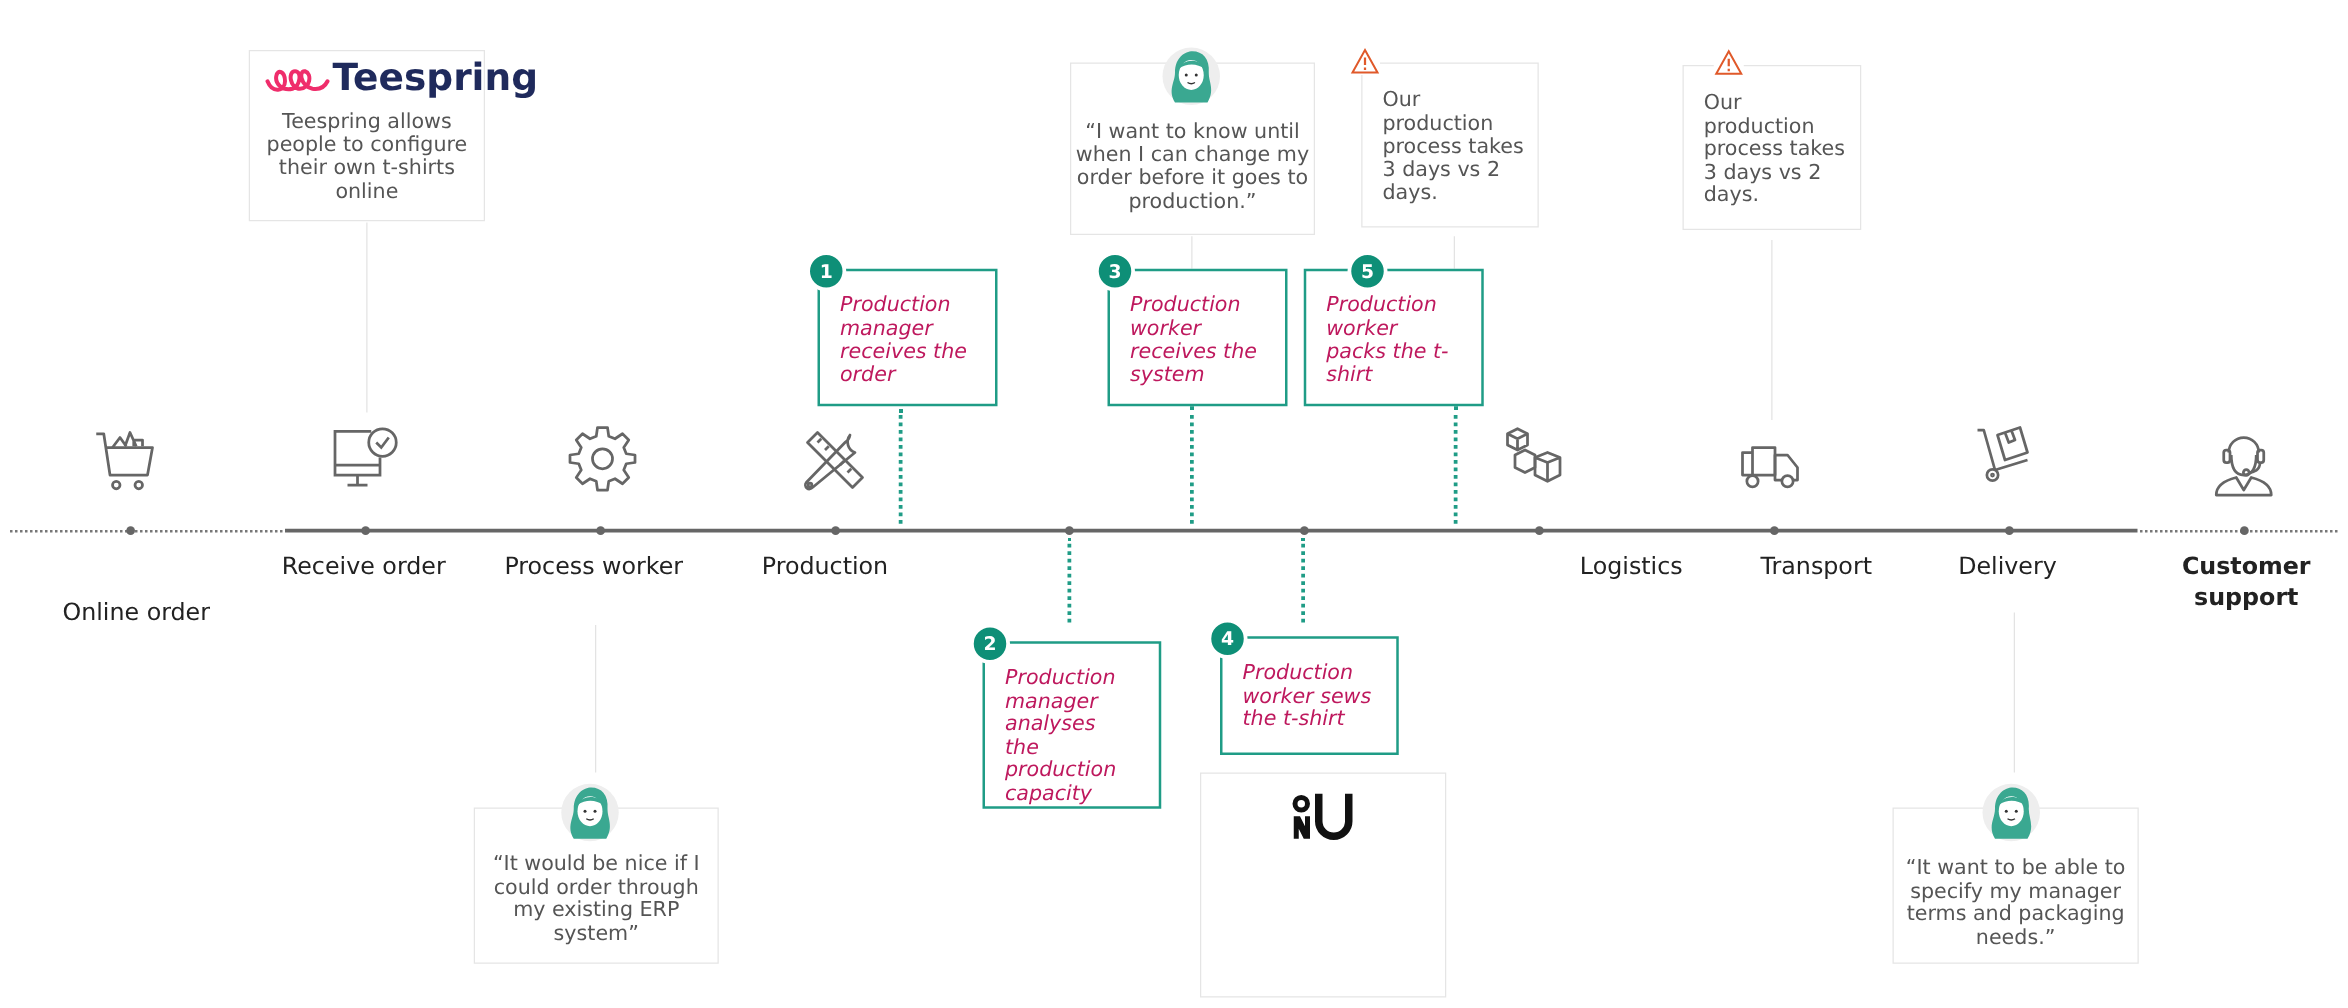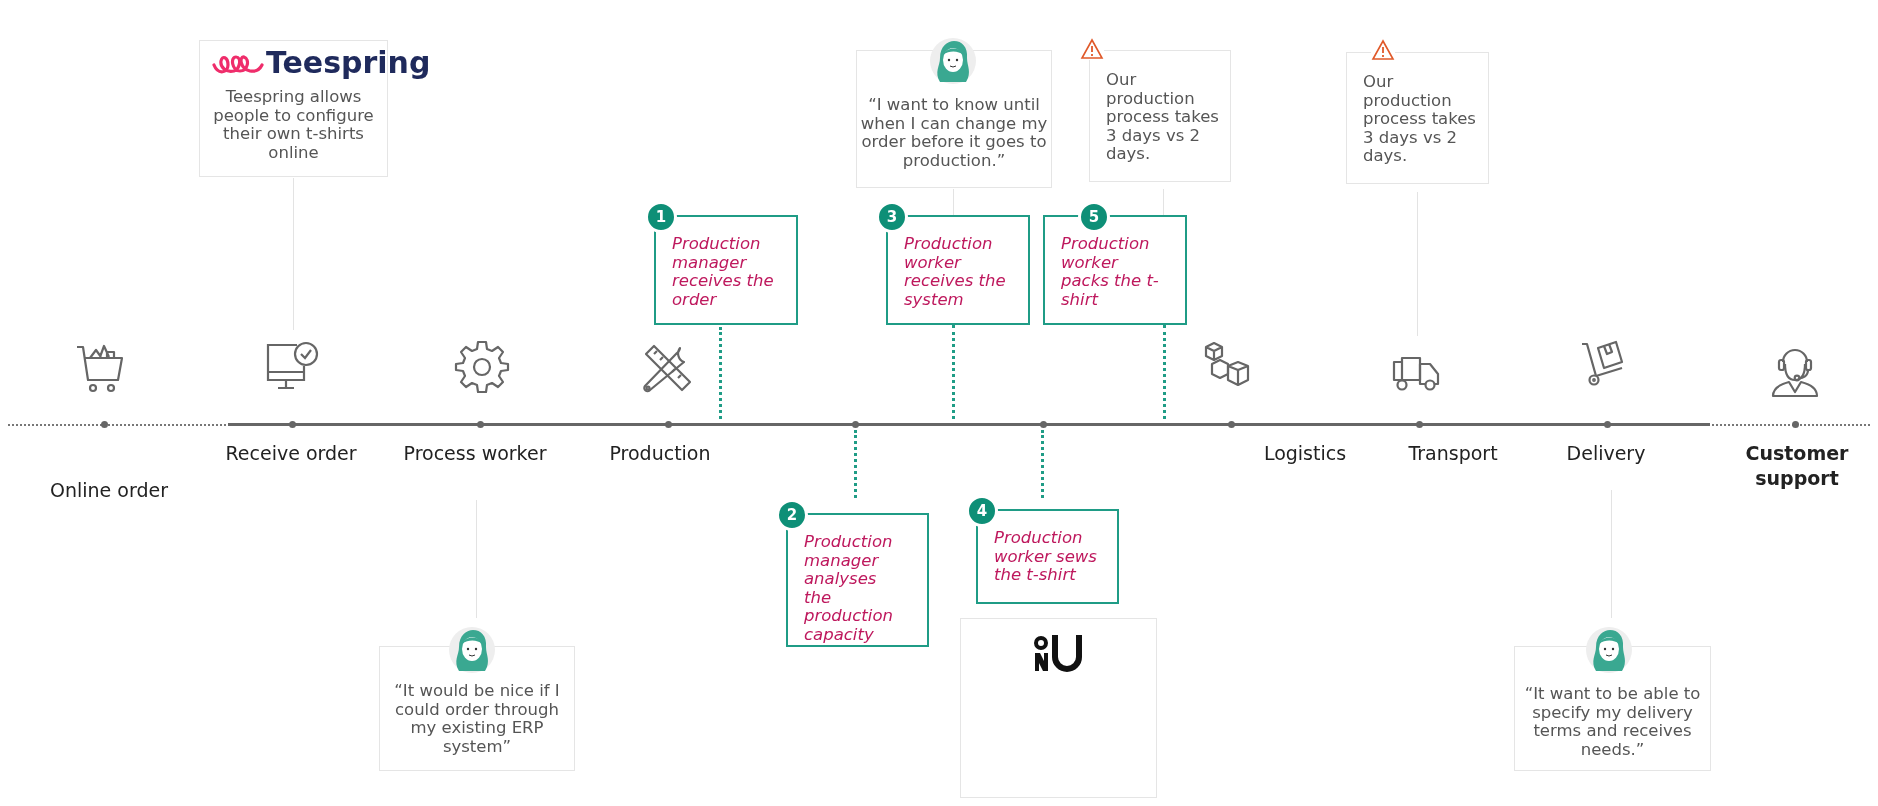--- a/index.html
+++ b/index.html
@@ -220,21 +220,21 @@
   <div class="abs" style="left:70px;top:12px;width:60px;height:46px;">
     <svg width="60" height="46" viewBox="0 0 60 46">
       <circle cx="10" cy="12" r="5" fill="none" stroke="#111" stroke-width="4"></circle>
       <path d="M4 22 H9 L13 30 V22 H17 V40 H12 L8 32 V40 H4 Z" fill="#111"></path>
       <path d="M24 4 V26 A12 12 0 0 0 48 26 V4" fill="none" stroke="#111" stroke-width="6"></path>
     </svg>
   </div>
 </div>
 
 <div class="card" style="left:1514px;top:646px;width:197px;height:125px;padding:38px 8px 0;">
-  <div>“It want to be able to specify my delivery terms and receives needs.”</div>
+  <div>“It want to be able to specify my manager terms and packaging needs.”</div>
 </div>
 <div class="avatar" style="left:1586px;top:627px;">
   <svg width="46" height="46" viewBox="0 0 46 46">
     <path d="M10 44 C4 34 10 28 10 20 C10 8 18 3 24 3 C32 3 38 9 37 20 C37 28 42 34 36 44 Z" fill="#3aa891"></path>
     <ellipse cx="23" cy="22" rx="10" ry="12" fill="#fff"></ellipse>
     <path d="M13 17 C16 9 30 8 34 17 C28 13 20 12 13 17 Z" fill="#3aa891"></path>
     <circle cx="19" cy="22" r="1.2" fill="#333"></circle>
       <circle cx="27" cy="22" r="1.2" fill="#333"></circle>
     <path d="M20 28 Q23 30 26 28" stroke="#333" stroke-width="1" fill="none"></path>
   </svg>

